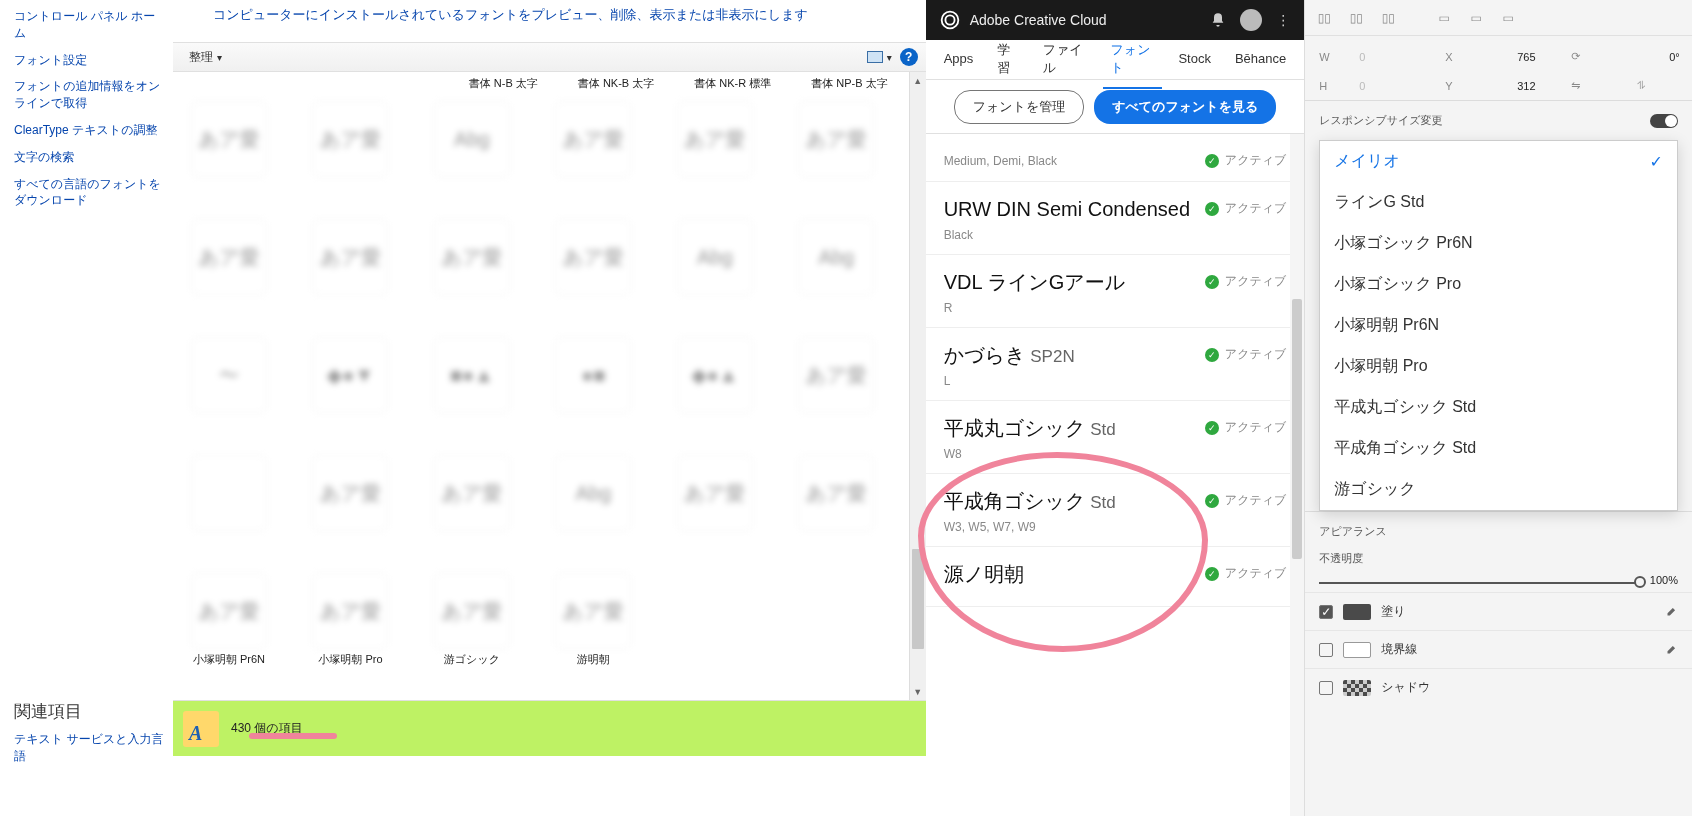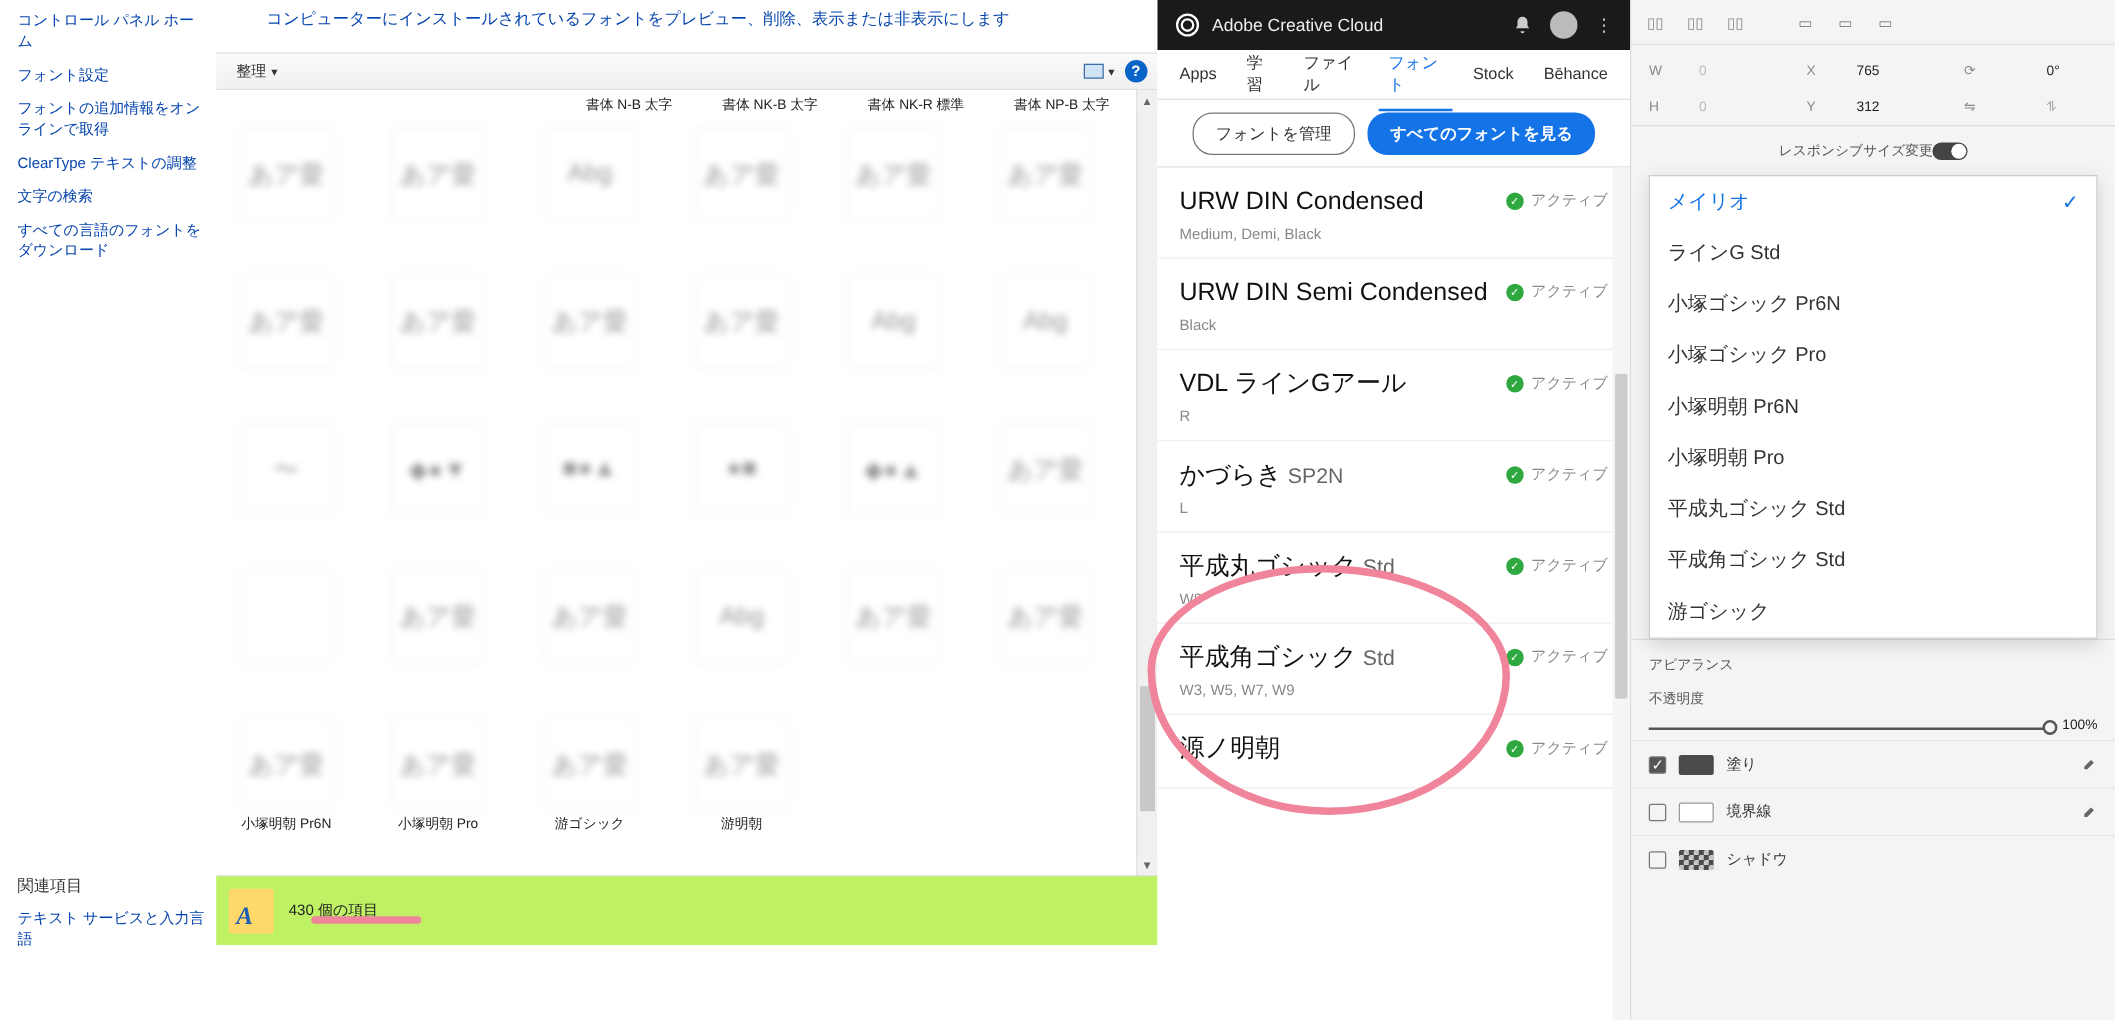--- a/index.html
+++ b/index.html
@@ -4,21 +4,21 @@
 <style>
   * { box-sizing: border-box; margin: 0; padding: 0; }
   body { font-family: "メイリオ", Meiryo, sans-serif; font-size: 12px; width: 1692px; height: 816px; display: flex; overflow: hidden; background: #fff; }
   
   
   .cp-panel { width: 1022px; height: 100%; display: flex; flex-direction: column; }
   .cp-top { display: flex; height: 700px; }
   .cp-side { width: 173px; padding: 8px 8px 8px 14px; }
   .cp-side a { display: block; color: #0645ad; font-size: 12px; line-height: 1.4; margin-bottom: 10px; cursor: pointer; }
   .cp-side .home { color: #0645ad; }
-  .cp-side .related-hdr { color: #333; font-size: 13px; margin-top: 240px; margin-bottom: 8px; }
+  .cp-side .related-hdr { color: #333; font-size: 17px; margin-top: 240px; margin-bottom: 8px; }
   .cp-main { flex: 1; display: flex; flex-direction: column; }
   .cp-desc { color: #0645ad; font-size: 13px; padding: 6px 0 18px 40px; }
   .cp-toolbar { height: 30px; border-top: 1px solid #e0e0e0; border-bottom: 1px solid #e0e0e0; background: linear-gradient(#fafafa,#f0f0f0); display: flex; align-items: center; padding: 0 8px; }
   .cp-toolbar .btn { font-size: 12px; color: #333; padding: 2px 8px; cursor: pointer; display: flex; align-items: center; gap: 4px; text-align: center; }
   .cp-toolbar .spacer { flex: 1; }
   .cp-toolbar .icon-sq { width: 16px; height: 12px; border: 1px solid #3a6ea5; background: #cfe3f5; }
   .cp-toolbar .chev::after { content: "▾"; font-size: 10px; color: #333; }
   .cp-toolbar .help { width: 18px; height: 18px; border-radius: 50%; background: #0a64c8; color: #fff; display: flex; align-items: center; justify-content: center; font-weight: bold; font-size: 12px; }
   
   .cp-grid-wrap { flex: 1; overflow: hidden; position: relative; }
@@ -69,26 +69,26 @@
   .cc-panel-scrollbar .th { position: absolute; left: 2px; right: 2px; top: 165px; height: 260px; background: #ccc; border-radius: 2px; }
   
   .annot { position: absolute; border: 6px solid #f0849b; border-radius: 50%; pointer-events: none; }
   
   
   .xd-panel { width: 428px; height: 100%; background: #f4f4f4; border-left: 1px solid #ddd; display: flex; flex-direction: column; font-size: 12px; color: #333; }
   .xd-iconrow { height: 36px; border-bottom: 1px solid #e0e0e0; display: flex; align-items: center; padding: 0 10px; gap: 14px; }
   .xd-iconrow .opic { width: 18px; height: 18px; color: #888; display:flex; align-items:center; justify-content:center; }
   .xd-dims { padding: 14px 14px 8px 14px; display: grid; grid-template-columns: 14px 60px 14px 60px 40px 40px; row-gap: 16px; column-gap: 26px; align-items: center; font-size: 11px; color: #666; }
   .xd-dims .lab { color: #888; }
-  .xd-dims .val { color: #222; }
+  .xd-dims .val { color: #222; margin-left: 32px; }
   .xd-dims .greyval { color: #bbb; }
   .xd-dims .ic { color: #888; }
   
   .xd-section { border-top: 1px solid #dcdcdc; padding: 12px 14px; }
-  .xd-row { display: flex; align-items: center; justify-content: center; }
+  .xd-row { display: flex; align-items: center; justify-content: space-between; }
   .xd-label { font-size: 11px; color: #555; }
   .toggle { width: 28px; height: 14px; border-radius: 8px; background: #444; position: relative; }
   .toggle::after { content: ""; width: 12px; height: 12px; background: #fff; border-radius: 50%; position: absolute; top: 1px; right: 1px; }
   
   .xd-dropdown { position: relative; margin: 0 14px; background: #fff; border: 1px solid #ccc; box-shadow: 0 4px 14px rgba(0,0,0,.15); z-index: 10; }
   .xd-dd-item { padding: 10px 14px; font-size: 16px; color: #333; cursor: pointer; display: flex; align-items: center; justify-content: space-between; }
   .xd-dd-item.sel { color: #1473e6; }
   .xd-dd-item .chk { color: #1473e6; }
   
   .xd-appearance { padding: 12px 14px 6px 14px; border-top: 1px solid #dcdcdc; }
@@ -303,21 +303,20 @@
       <div class="cc-tab">Stock</div>
       <div class="cc-tab">Bēhance</div>
     </div>
   <div class="cc-actions">
     <button class="cc-btn-outline">フォントを管理</button>
     <button class="cc-btn-primary">すべてのフォントを見る</button>
   </div>
   <div class="cc-list" id="cc-list">
     <div class="cc-font-row">
         <div class="info">
-          <div class="cc-font-name">URW DIN Condensed<span class="suffix"></span></div>
           <div class="cc-font-sub">Medium, Demi, Black</div>
         </div>
         <div class="cc-status">
           <span class="cc-check">✓</span>
           <span>アクティブ</span>
         </div>
       </div>
       <div class="cc-font-row">
         <div class="info">
           <div class="cc-font-name">URW DIN Semi Condensed<span class="suffix"></span></div>

